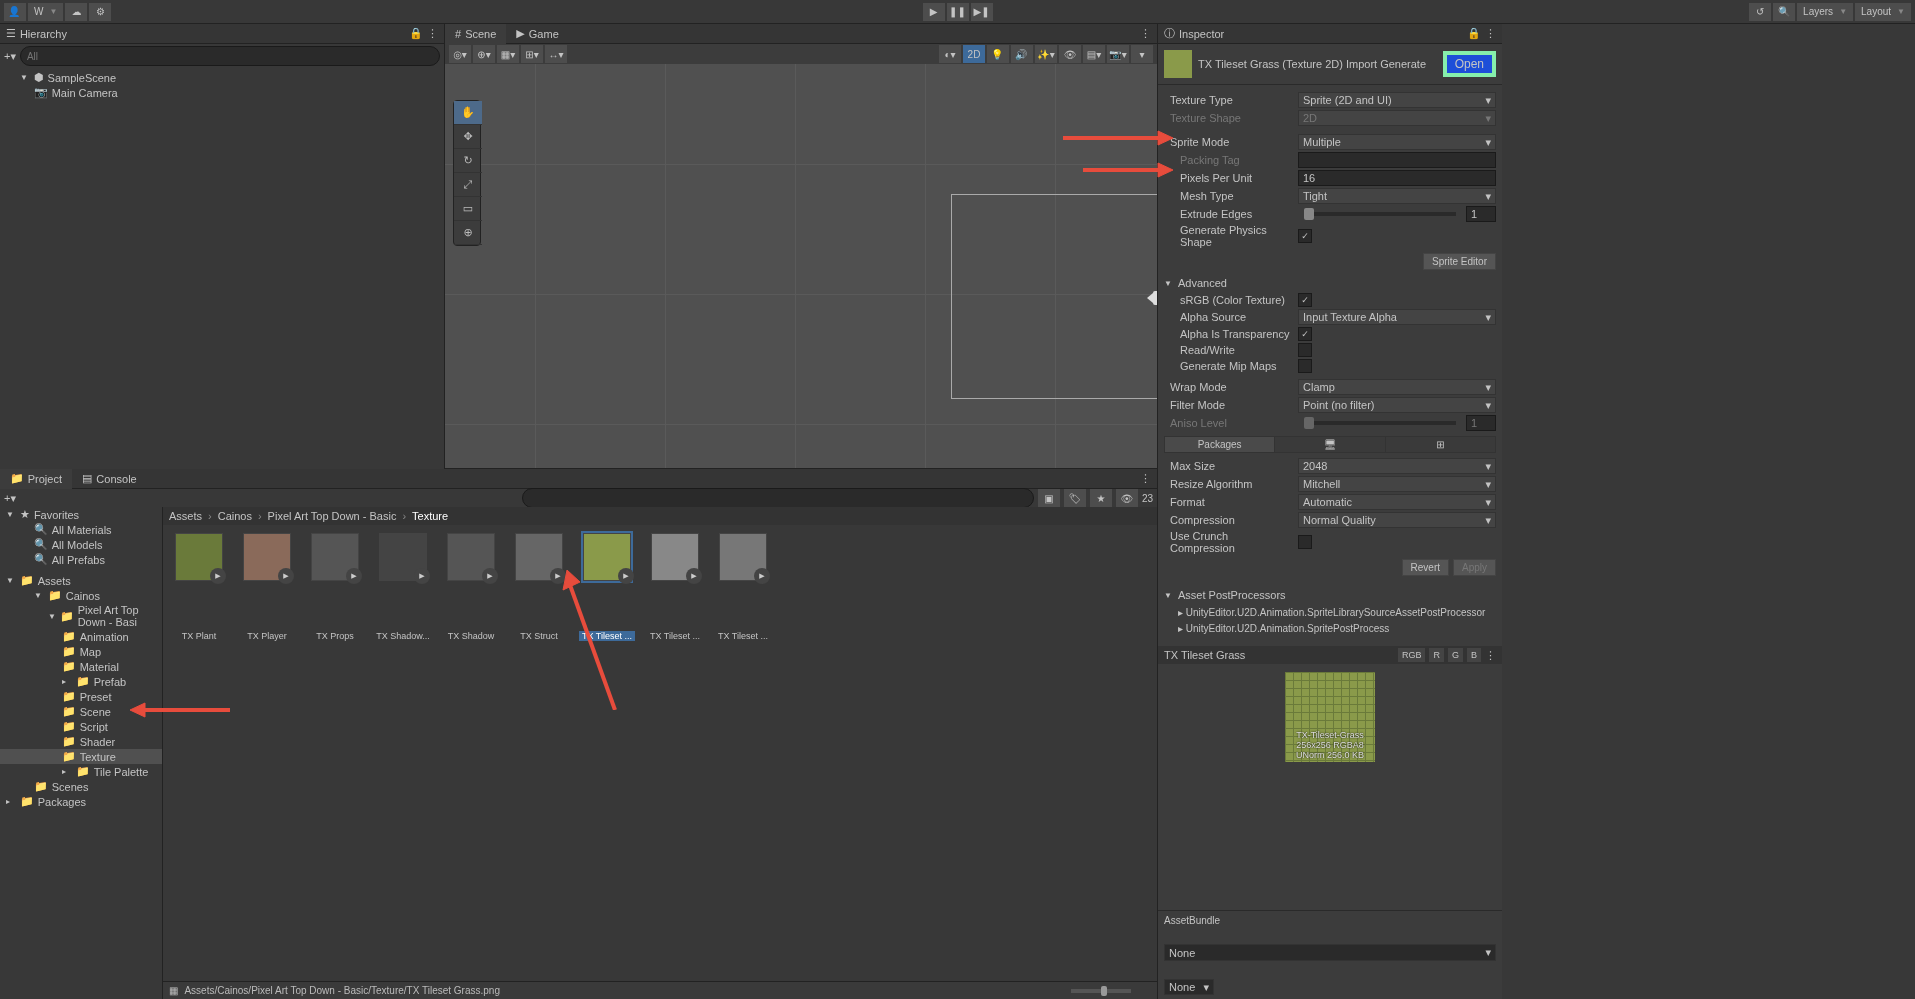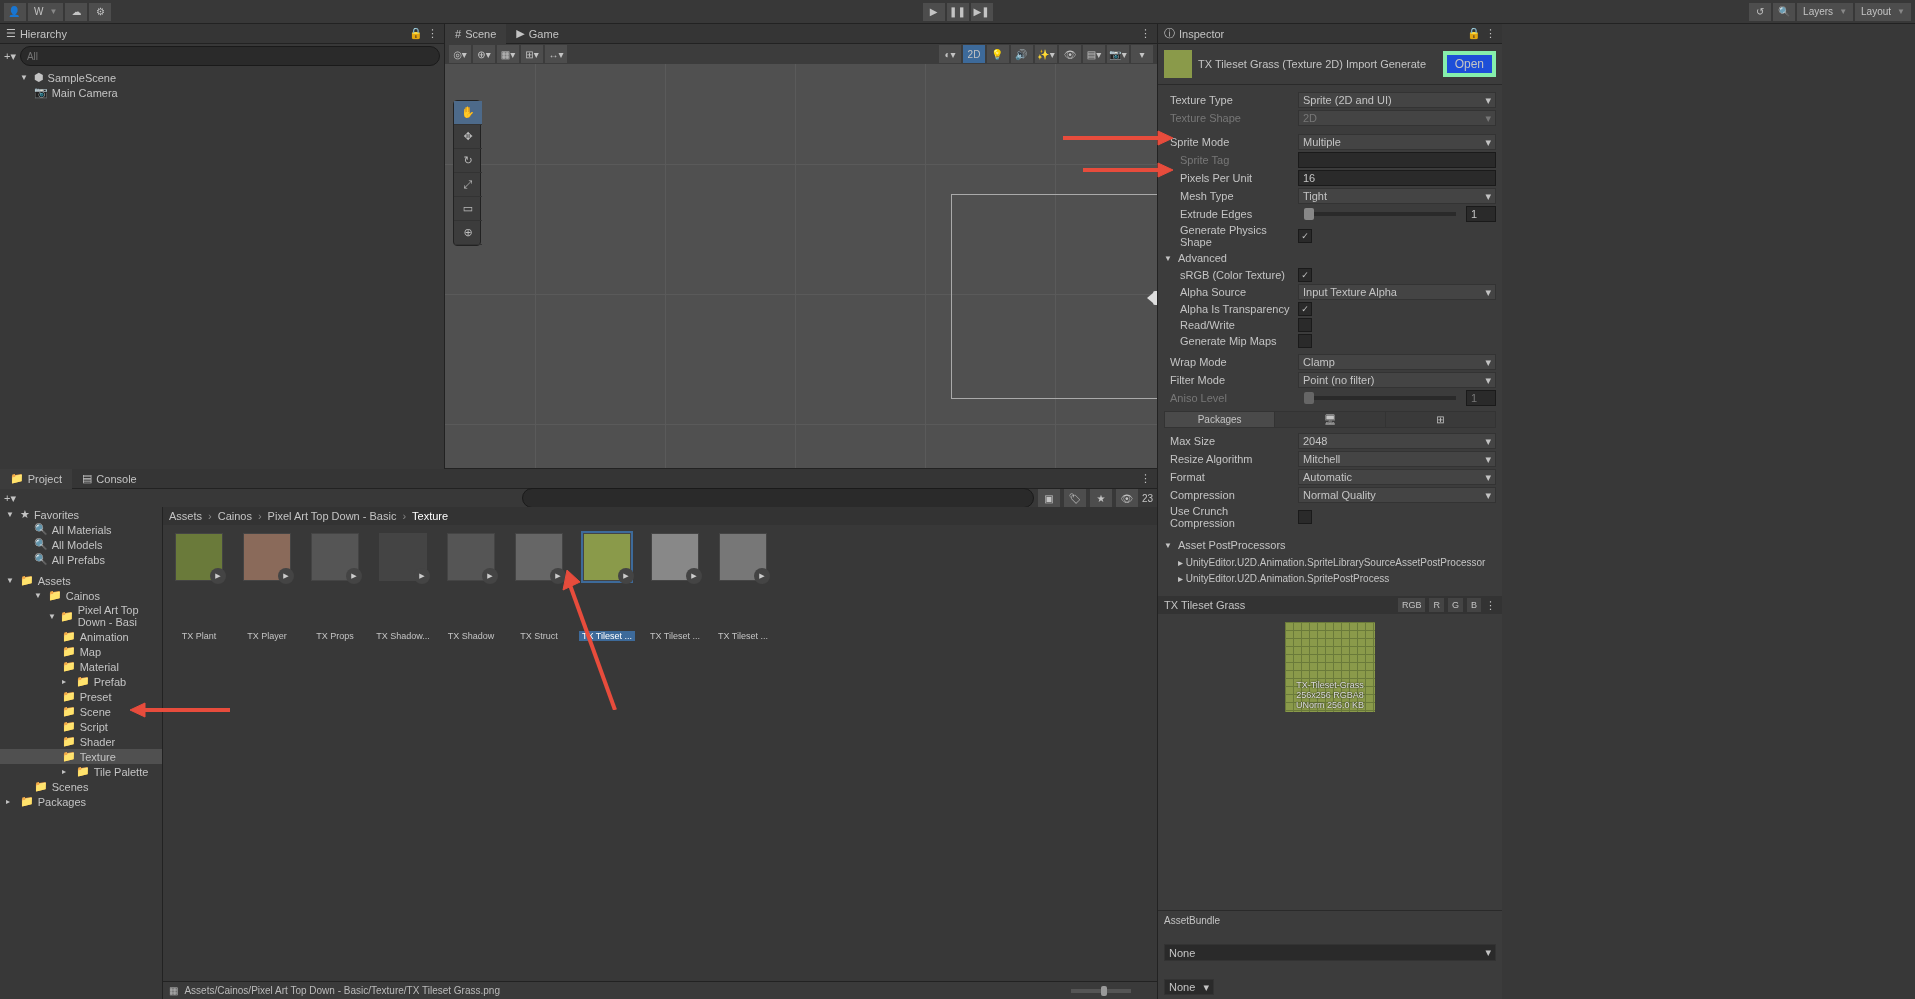--- a/index.html
+++ b/index.html
@@ -365,21 +365,21 @@
       <div class="insp-row">
           <div class="insp-label">Sprite Mode</div>
           <div class="insp-value">
             <div class="insp-dropdown">
               <span>Multiple</span>
               <span>▾</span>
             </div>
           </div>
         </div>
       <div class="insp-row">
-          <div class="insp-label sub disabled">Sprite Tag</div>
+          <div class="insp-label sub disabled">Packing Tag</div>
           <div class="insp-value"><input class="insp-input" value="" style=""></div>
         </div>
       <div class="insp-row">
           <div class="insp-label sub">Pixels Per Unit</div>
           <div class="insp-value"><input class="insp-input" value="16" style=""></div>
         </div>
       <div class="insp-row">
           <div class="insp-label sub">Mesh Type</div>
           <div class="insp-value">
             <div class="insp-dropdown">
@@ -391,20 +391,23 @@
       <div class="insp-row">
           <div class="insp-label sub">Extrude Edges</div>
           <div class="insp-slider">
             <div class="insp-slider-handle" style="left:0;"></div>
           </div>
           <input class="insp-input" style="width: 30px;" value="1">
         </div>
       <div class="insp-row">
           <div class="insp-label sub">Generate Physics Shape</div>
           <div class="insp-check">✓</div>
+        </div>
+      <div class="insp-btn-row">
+          <div class="insp-btn">Sprite Editor</div>
         </div>
       <div class="insp-section">
           <span class="foldout">▼</span>
           <span>Advanced</span>
         </div>
       <div class="insp-row">
           <div class="insp-label sub">sRGB (Color Texture)</div>
           <div class="insp-check">✓</div>
         </div>
       <div class="insp-row">
@@ -492,20 +495,24 @@
             <div class="insp-dropdown">
               <span>Normal Quality</span>
               <span>▾</span>
             </div>
           </div>
         </div>
       <div class="insp-row">
           <div class="insp-label">Use Crunch Compression</div>
           <div class="insp-check"></div>
         </div>
+      <div class="insp-btn-row">
+        <div class="insp-btn">Revert</div>
+        <div class="insp-btn" style="color:#777;">Apply</div>
+      </div>
       <div style="height:6px;"></div>
       <div class="insp-section">
           <span class="foldout">▼</span>
           <span>Asset PostProcessors</span>
         </div>
       <div class="insp-row">
           <span style="padding-left:14px;font-size:10px;">▸ <span>UnityEditor.U2D.Animation.SpriteLibrarySourceAssetPostProcessor</span></span>
         </div>
       <div class="insp-row">
           <span style="padding-left:14px;font-size:10px;">▸ <span>UnityEditor.U2D.Animation.SpritePostProcess</span></span>

